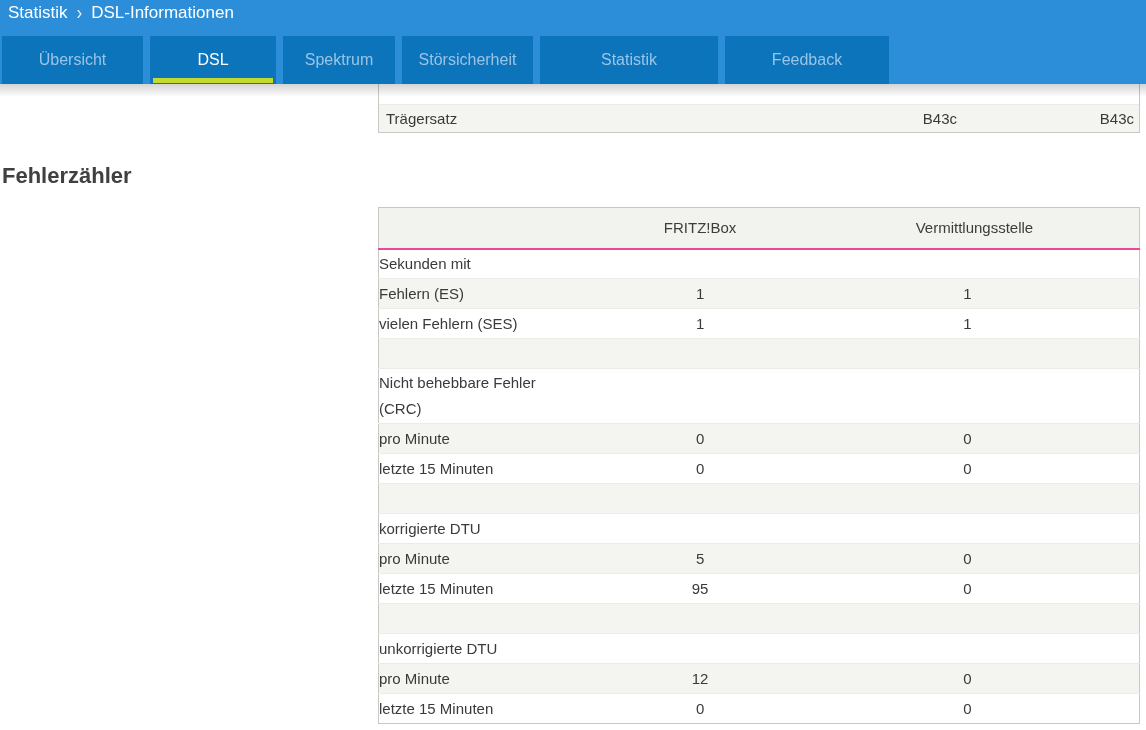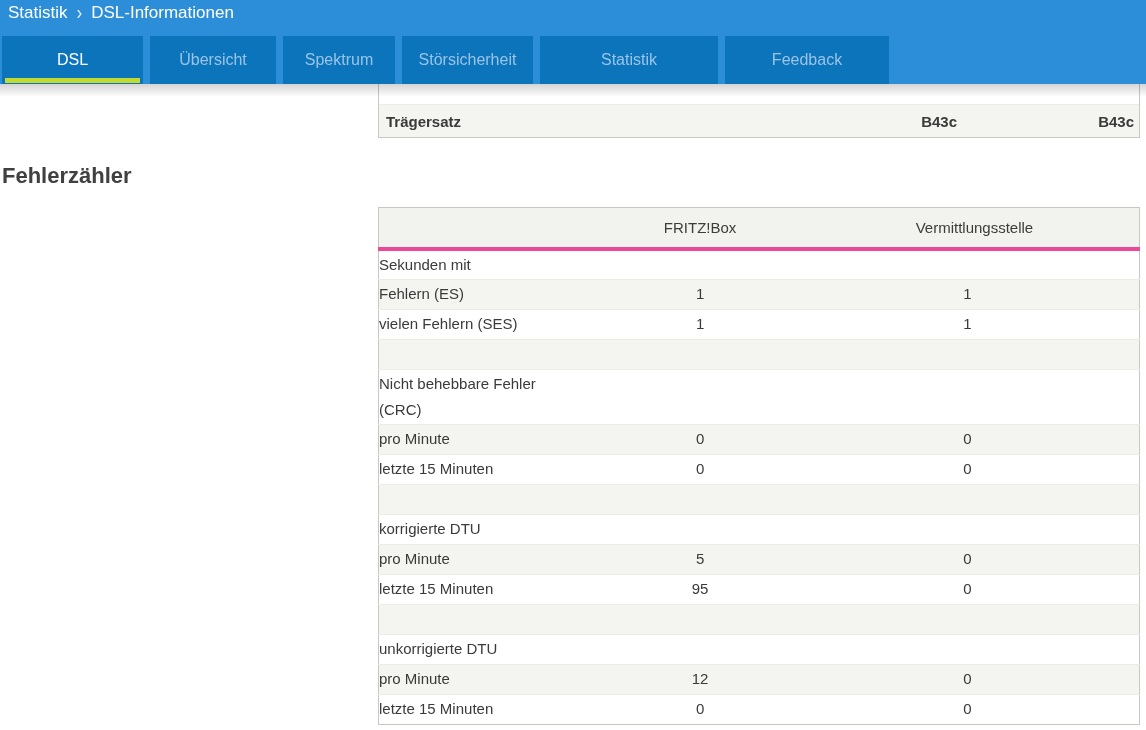--- a/index.html
+++ b/index.html
@@ -95,24 +95,23 @@
     border-left: 1px solid #C8C8C2;
     border-right: 1px solid #C8C8C2;
     border-bottom: 1px solid #C8C8C2;
     font-size: 15px;
     color: #3A3A3A;
   }
   .carrier-partial { height: 20px; background: #ffffff; }
   .carrier-row {
     display: flex;
     align-items: center;
-    height: 33px;
+    height: 28px;
     background: #F4F4F0;
     border-top: 1px solid #ECECE6;
-    font-weight: bold;
   }
   .carrier-row .c-label { flex: 0 0 380px; padding-left: 7px; }
   .carrier-row .c-val1  { flex: 0 0 198px; text-align: right; }
   .carrier-row .c-val2  { flex: 1; text-align: right; padding-right: 5px; }
 
   
   .section-title {
     position: absolute;
     left: 2px; top: 163px;
     font-size: 22px;
@@ -129,21 +128,21 @@
     border: 1px solid #C8C8C2;
     font-size: 15px;
     color: #3A3A3A;
   }
   .error-table col.c1 { width: 197px; }
   .error-table col.c2 { width: 250px; }
   .error-table col.c3 { width: 315px; }
   .error-table thead th {
     height: 41px;
     background: #F2F2EE;
-    border-bottom: 4px solid #ec4899;
+    border-bottom: 2px solid #ec4899;
     font-weight: normal;
     color: #3C3C3C;
     text-align: center;
     vertical-align: middle;
   }
   .error-table thead th:nth-child(3) { padding-right: 15px; }
   .error-table tbody td {
     height: 30px;
     line-height: 26px;
     vertical-align: middle;
@@ -163,22 +162,22 @@
 
 <div class="screen">
 
   <header class="topbar">
     <div class="breadcrumb">
       <span class="crumb">Statistik</span>
       <span class="chev">›</span>
       <span class="crumb">DSL-Informationen</span>
     </div>
     <nav class="tabs" id="tabs">
+        <button class="tab">Übersicht</button>
         <button class="tab active">DSL</button>
-        <button class="tab">Übersicht</button>
         <button class="tab">Spektrum</button>
         <button class="tab">Störsicherheit</button>
         <button class="tab">Statistik</button>
         <button class="tab">Feedback</button>
       </nav>
   </header>
 
   <div class="header-shadow"></div>
 
   <div class="carrier-box">

